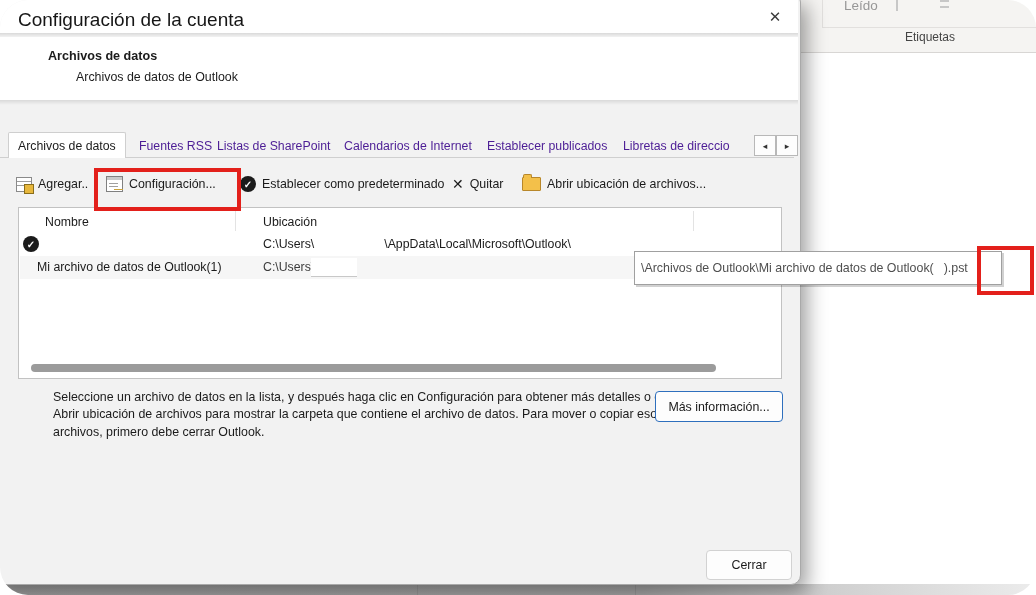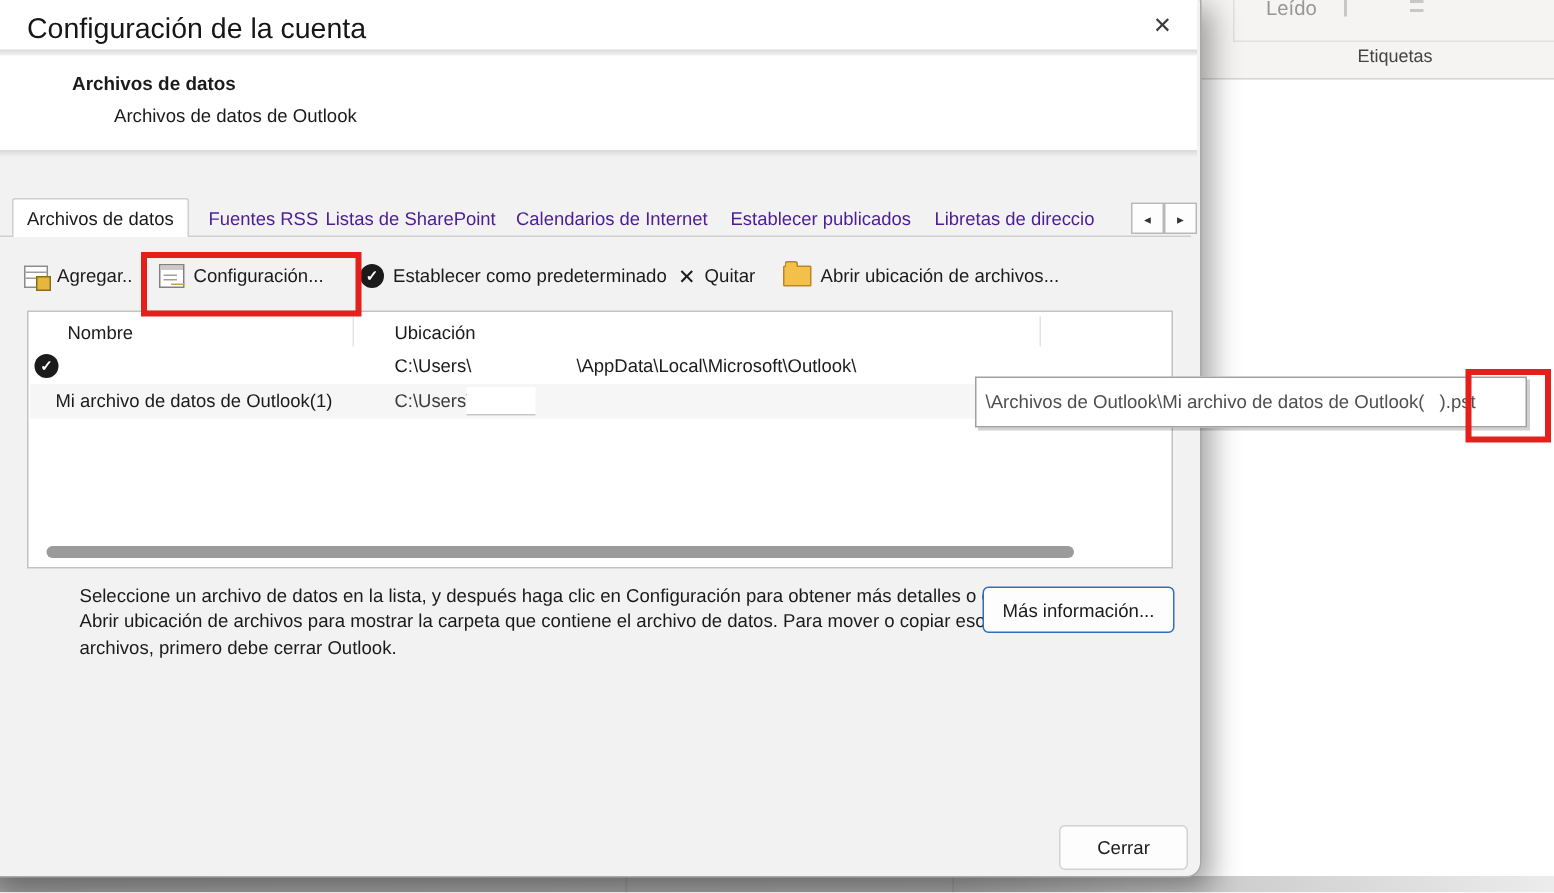--- a/index.html
+++ b/index.html
@@ -1,17 +1,17 @@
 <!DOCTYPE html>
 <html><head>
 <meta charset="utf-8">
 <style>
   html,body{margin:0;padding:0;background:#fff;}
   #page{position:relative;width:1036px;height:595px;overflow:hidden;
-        font-family:"Liberation Sans",sans-serif;color:#1b1b1b;background:#fff;}
+        font-family:"Liberation Sans",sans-serif;color:#1b1b1b;background:#fff;border-radius:28px;}
   .abs{position:absolute;}
 
   
   .ribbon{background:#f5f4f2;}
   .rib-line{background:#e2e0de;}
   .rib-read{color:#979797;font-size:13.5px;}
   .rib-group{color:#444;font-size:12px;}
   .rib-frag{background:#c7c7c7;}
   .bottom-band{background:linear-gradient(to right,#a2a2a2 0%,#a9a9a9 62%,#cfcfcf 80%,#ececec 100%);}
   .band-seam{background:#8f8f8f;opacity:.55;}
@@ -178,21 +178,21 @@
   </div>
 
   <div class="abs desc" style="left:18px;top:389px;width:630px;">Seleccione un archivo de datos en la lista, y después haga clic en Configuración para obtener más detalles o en Abrir ubicación de archivos para mostrar la carpeta que contiene el archivo de datos. Para mover o copiar esos archivos, primero debe cerrar Outlook.</div>
   <div class="abs btn btn-accent" style="left:655px;top:391px;width:126px;height:29px;">
     <span>Más información...</span>
   </div>
   <div class="abs btn" style="left:706px;top:550px;width:84px;height:28px;">
     <span>Cerrar</span>
   </div>
 
-  <div class="abs tooltip" style="left:650px;top:251px;width:360px;height:32px;z-index:30;">
+  <div class="abs tooltip" style="left:634px;top:251px;width:360px;height:32px;z-index:30;">
     <span>\Archivos de Outlook\Mi archivo de datos de Outlook(</span>
       <span class="gap" style="width:10px;"></span>
       <span>).pst</span>
   </div>
 
   <div class="abs redbox" style="left:94px;top:168px;width:139px;height:35px;z-index:40;"></div>
   <div class="abs redbox" style="left:977px;top:246px;width:49px;height:41px;z-index:50;"></div>
 
 </div>
 

